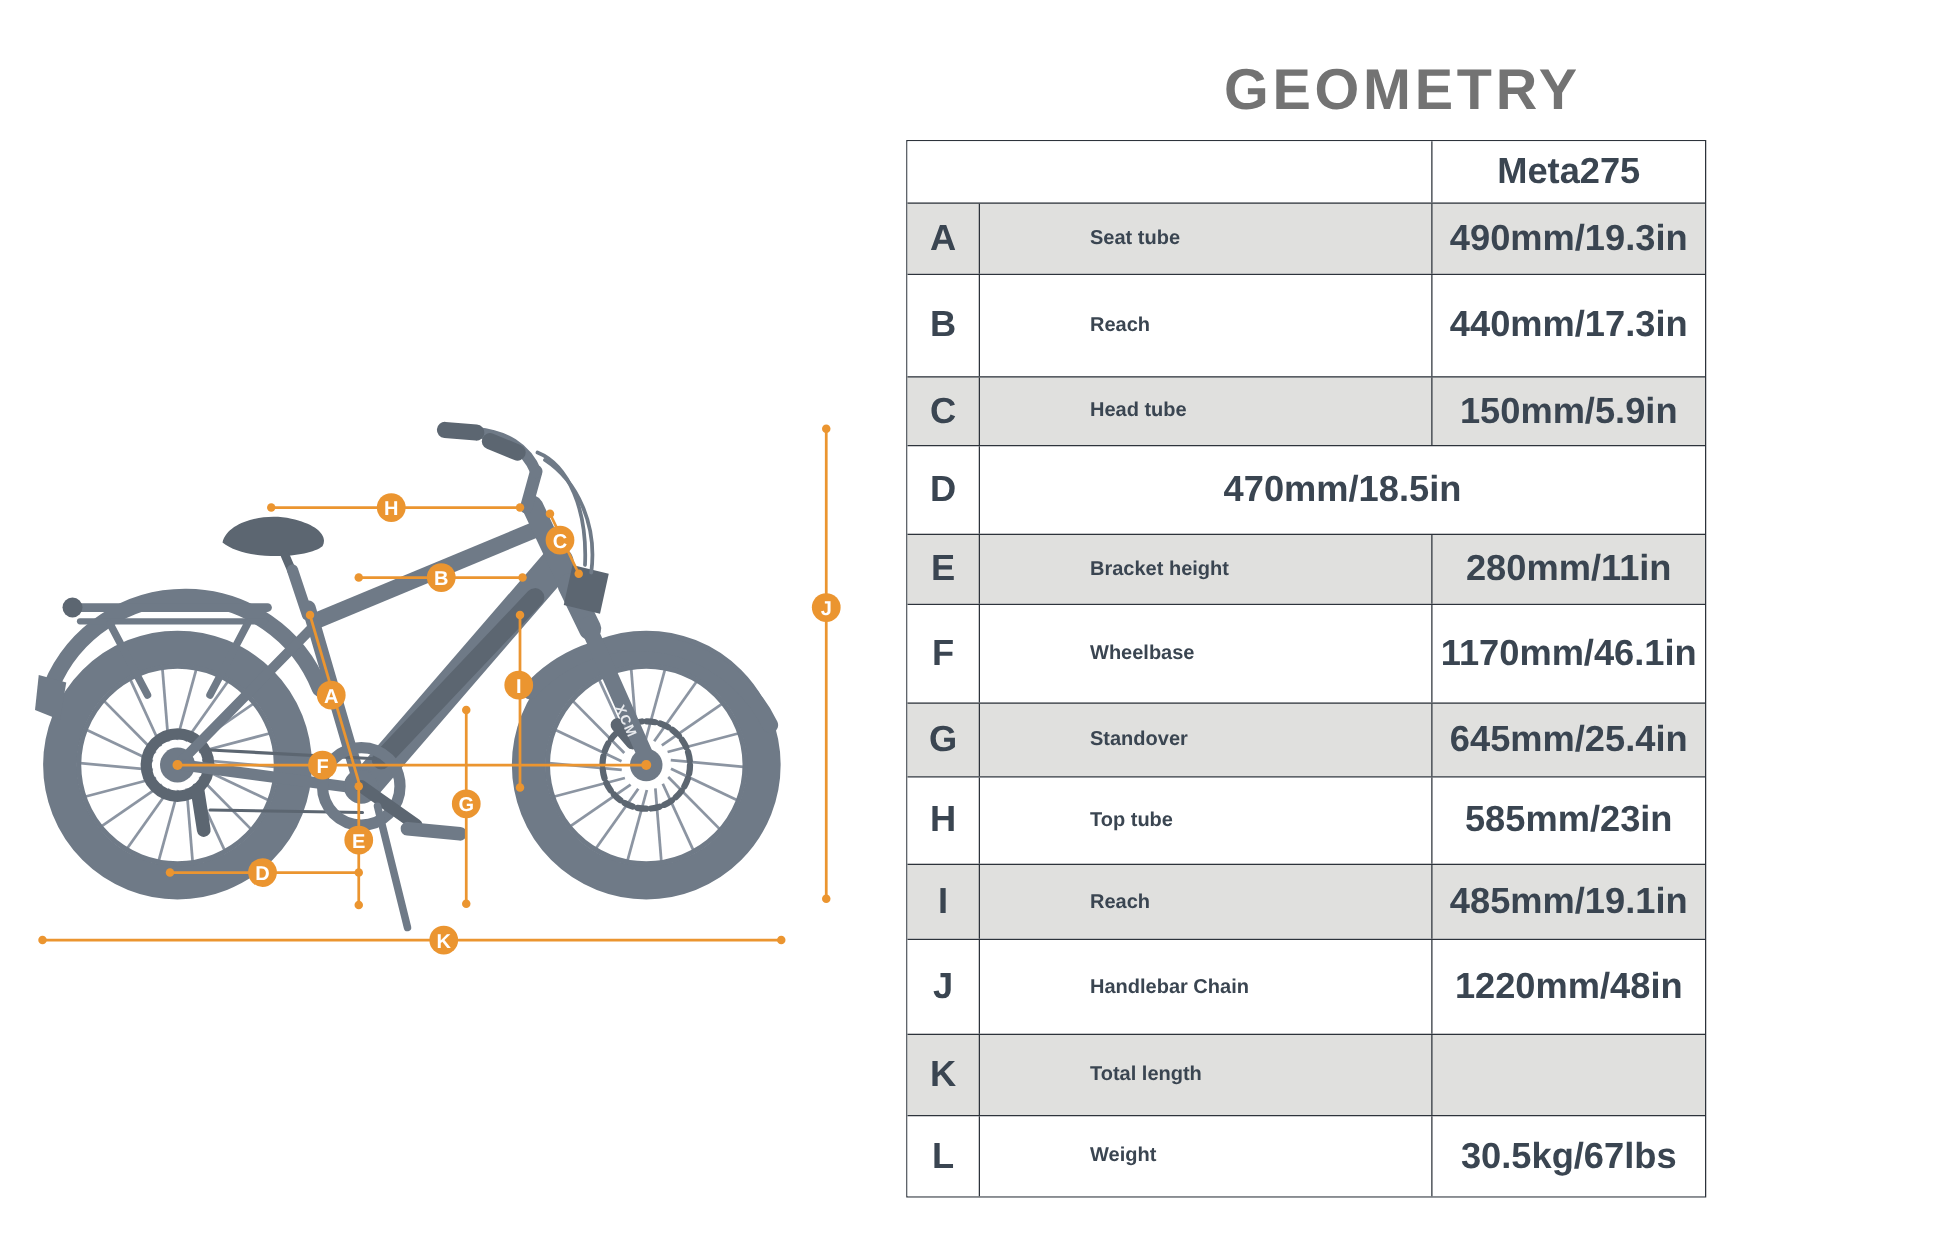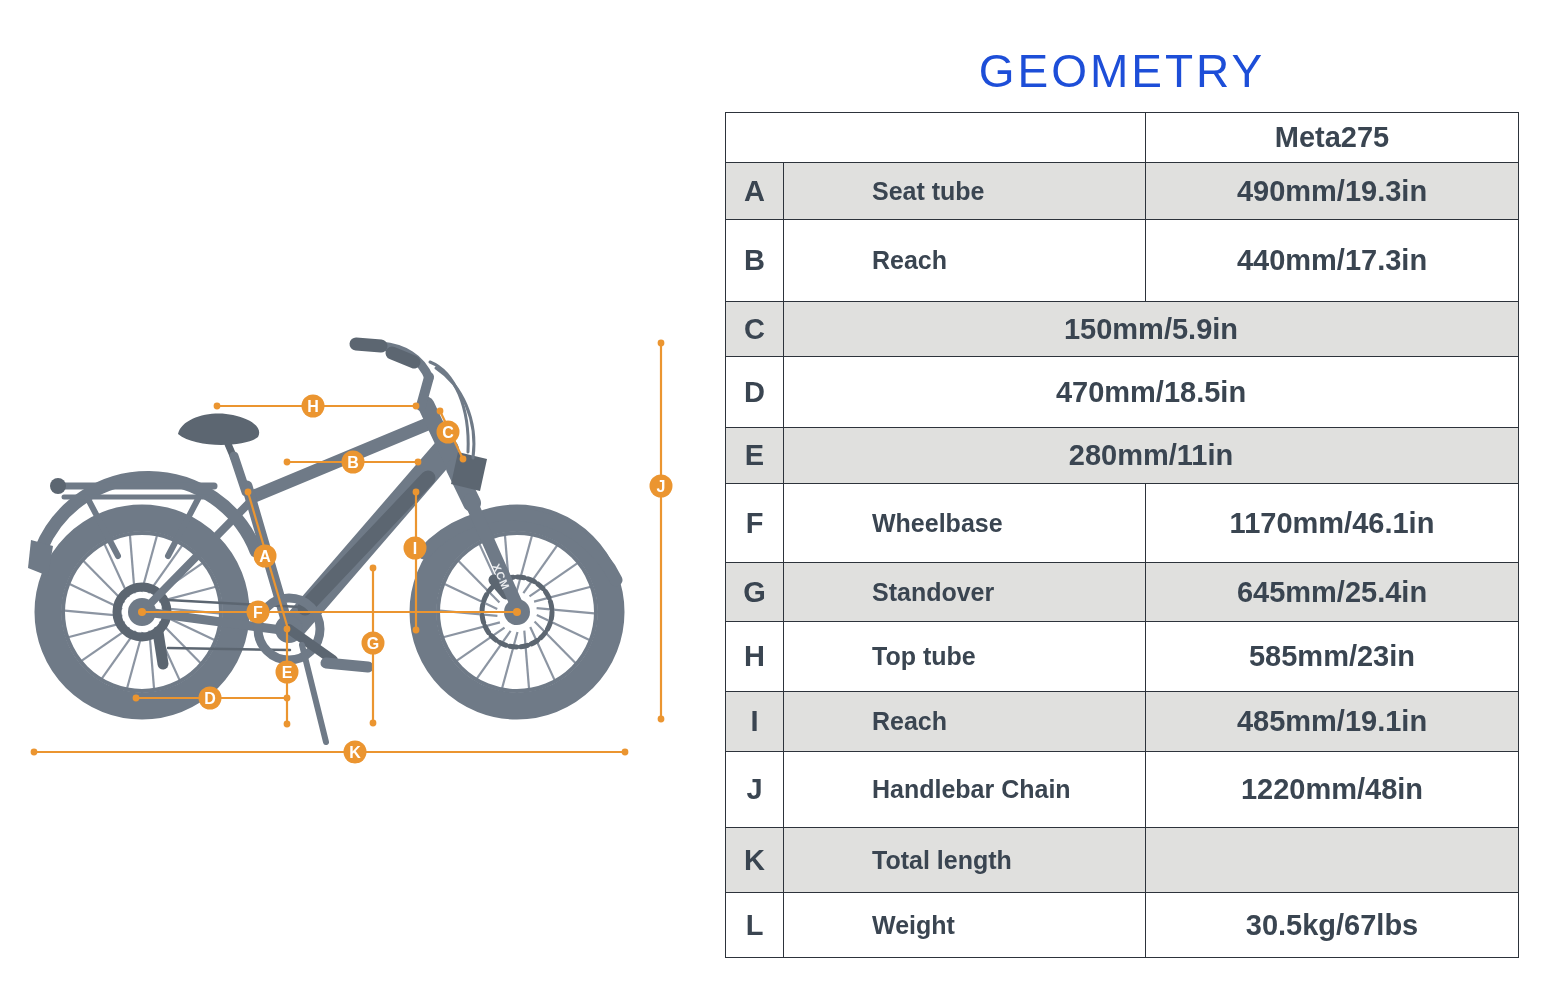--- a/index.html
+++ b/index.html
@@ -6,22 +6,22 @@
   body{
     width:1557px;height:1000px;position:relative;background:#ffffff;
     font-family:"Liberation Sans", sans-serif;overflow:hidden;
     -webkit-font-smoothing:antialiased;
   }
   .canvas{position:absolute;inset:0;width:1557px;height:1000px;}
 
   
   .geo-title{
     position:absolute;left:725px;top:44px;width:794px;
-    text-align:center;font-size:46px;font-weight:400;letter-spacing:3px;
-    color:#1d4ed8;
+    text-align:center;font-size:46px;font-weight:700;letter-spacing:3px;
+    color:#737373;
   }
 
   
   .diagram{position:absolute;left:0;top:0;width:720px;height:1000px;}
   .diagram svg{display:block;width:720px;height:1000px;}
   .bike{stroke:#6F7A87;fill:none;stroke-linecap:round;}
   .bike-fill{fill:#6F7A87;stroke:none;}
   .bike-dark{stroke:#5C6671;fill:none;stroke-linecap:round;}
   .bike-dark-fill{fill:#5C6671;stroke:none;}
   .spoke{stroke:#8C95A2;stroke-width:2.2;}
@@ -32,21 +32,21 @@
     fill:#ffffff;font-family:"Liberation Sans",sans-serif;
     font-size:16px;font-weight:700;text-anchor:middle;
   }
   .fork-label{
     fill:#E9EBEE;font-family:"Liberation Sans",sans-serif;
     font-size:11px;font-weight:700;letter-spacing:1px;
   }
 
   
   .geo-table{
-    position:absolute;left:725px;top:112px;width:794px;
+    position:absolute;left:725px;top:112px;width:640px;
     border:1.5px solid #2D333B;box-sizing:border-box;
     color:#3A4551;
   }
   .t-header{
     display:flex;height:49px;background:#ffffff;box-sizing:border-box;
   }
   .t-header .h-left{
     width:420px;border-right:1.5px solid #2D333B;box-sizing:border-box;
   }
   .t-header .h-right{
@@ -59,21 +59,21 @@
   }
   .t-row.gray{background:#E0E0DE;}
   .c-letter{
     width:58px;border-right:1.5px solid #2D333B;box-sizing:border-box;
     display:flex;align-items:center;justify-content:center;
     font-size:29px;font-weight:700;
   }
   .c-name{
     width:362px;border-right:1.5px solid #2D333B;box-sizing:border-box;
     display:flex;align-items:center;
-    padding-left:88px;font-size:25px;font-weight:700;
+    padding-left:88px;font-size:16px;font-weight:700;
   }
   .c-value{
     flex:1;display:flex;align-items:center;justify-content:center;
     font-size:29px;font-weight:700;
   }
 </style>
 </head>
 <body>
 
 <div class="canvas">
@@ -294,28 +294,30 @@
       <div class="c-name">Seat tube</div>
       <div class="c-value">490mm/19.3in</div>
     </div>
     <div class="t-row" style="height:82px">
       <div class="c-letter">B</div>
       <div class="c-name">Reach</div>
       <div class="c-value">440mm/17.3in</div>
     </div>
     <div class="t-row gray" style="height:55px">
       <div class="c-letter">C</div>
+      <div class="c-name">Head tube</div>
       <div class="c-value">150mm/5.9in</div>
     </div>
     <div class="t-row" style="height:71px">
       <div class="c-letter">D</div>
       <div class="c-value">470mm/18.5in</div>
     </div>
     <div class="t-row gray" style="height:56px">
       <div class="c-letter">E</div>
+      <div class="c-name">Bracket height</div>
       <div class="c-value">280mm/11in</div>
     </div>
     <div class="t-row" style="height:79px">
       <div class="c-letter">F</div>
       <div class="c-name">Wheelbase</div>
       <div class="c-value">1170mm/46.1in</div>
     </div>
     <div class="t-row gray" style="height:59px">
       <div class="c-letter">G</div>
       <div class="c-name">Standover</div>

